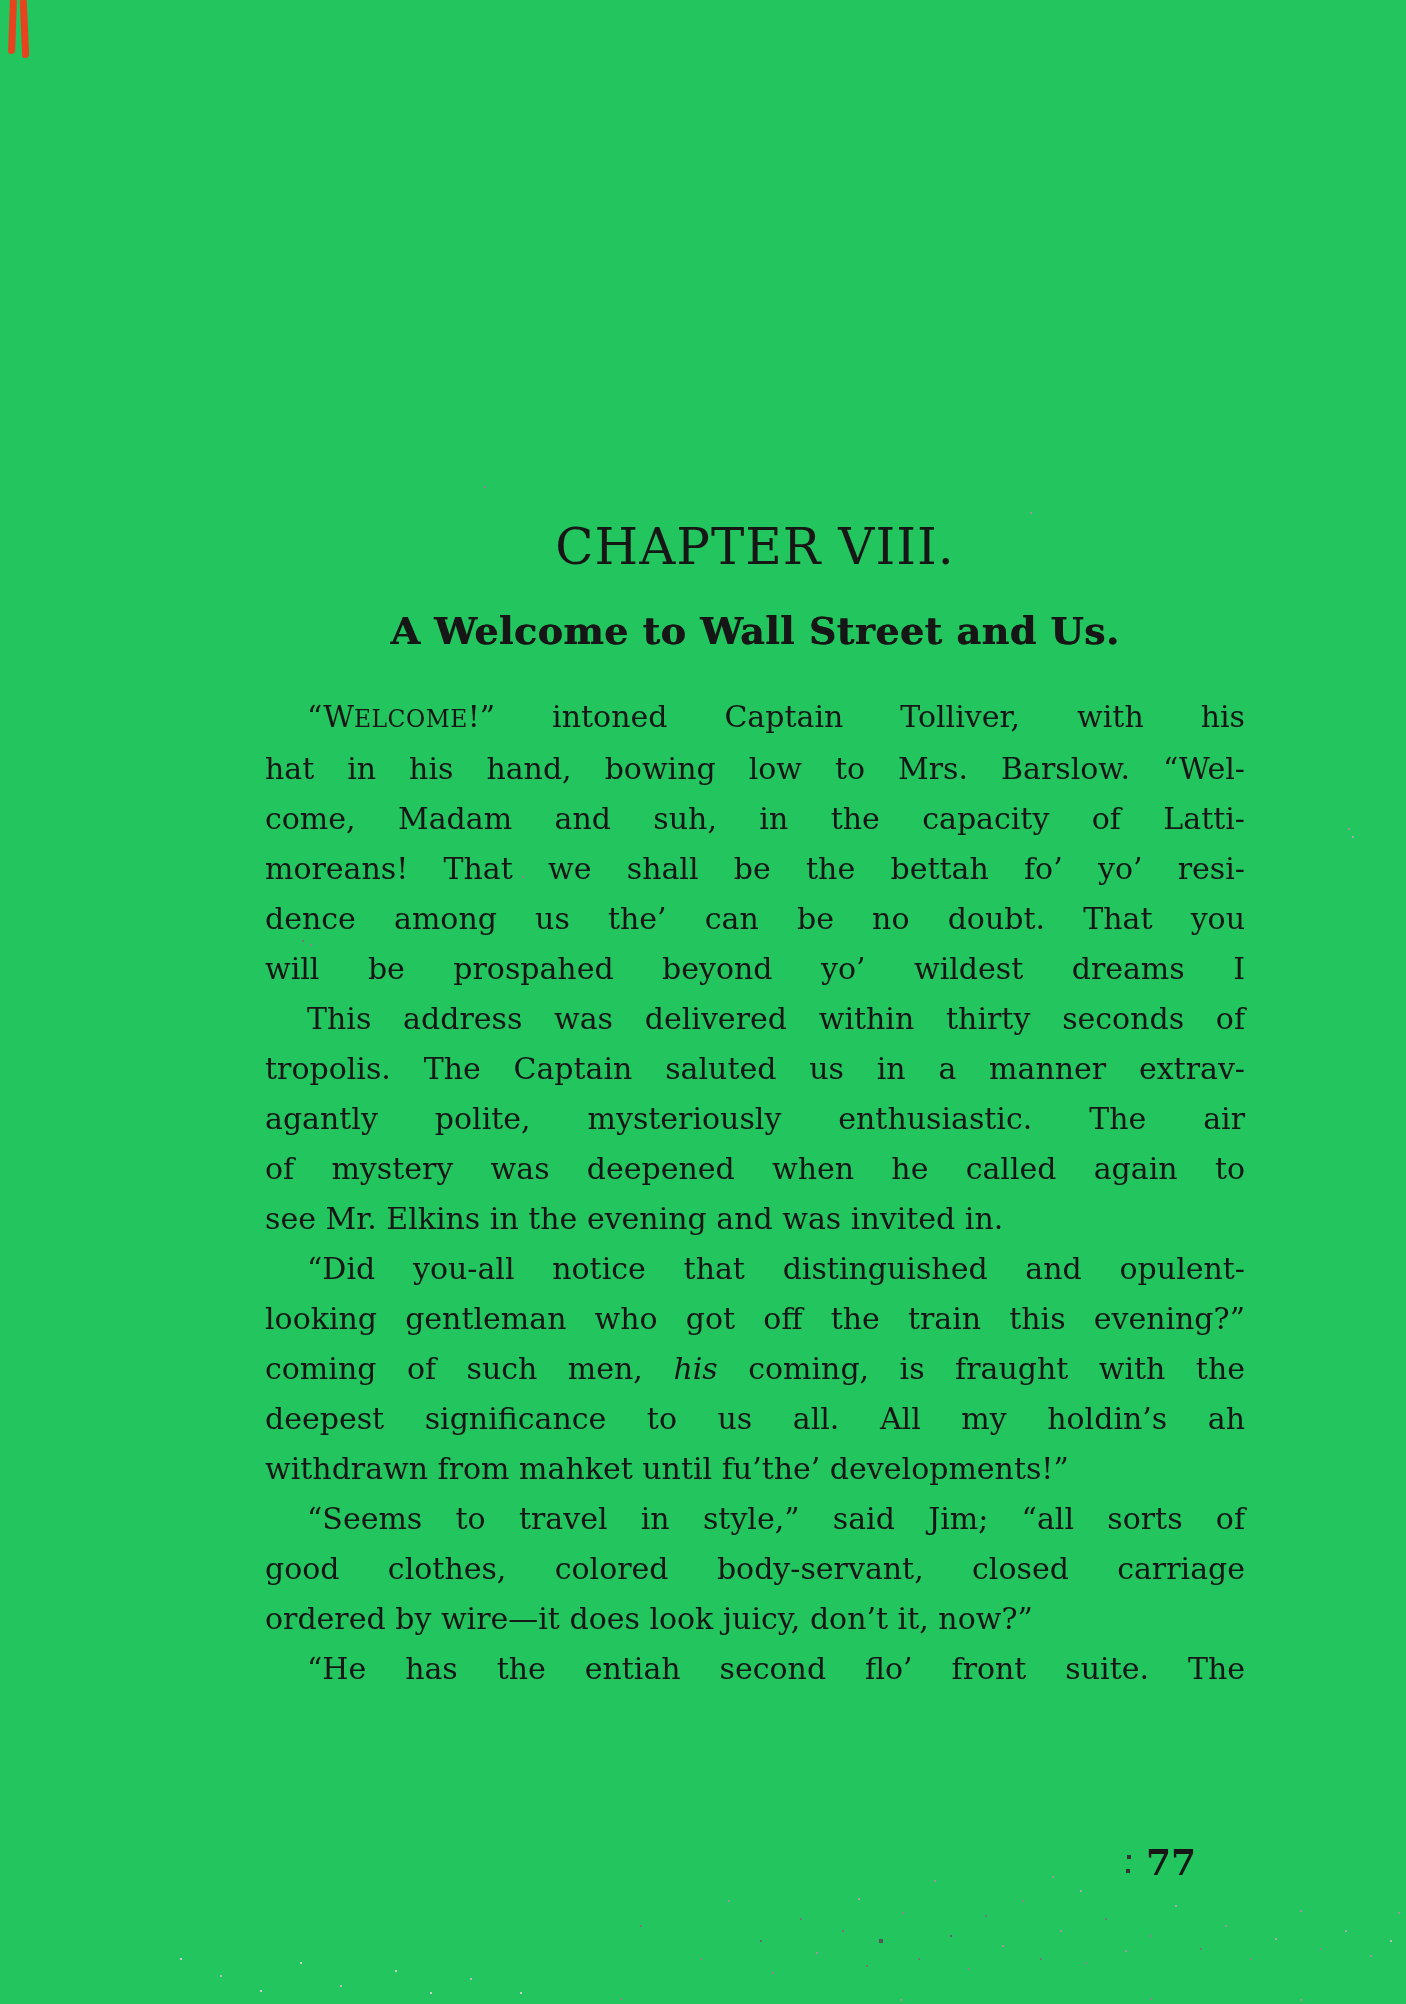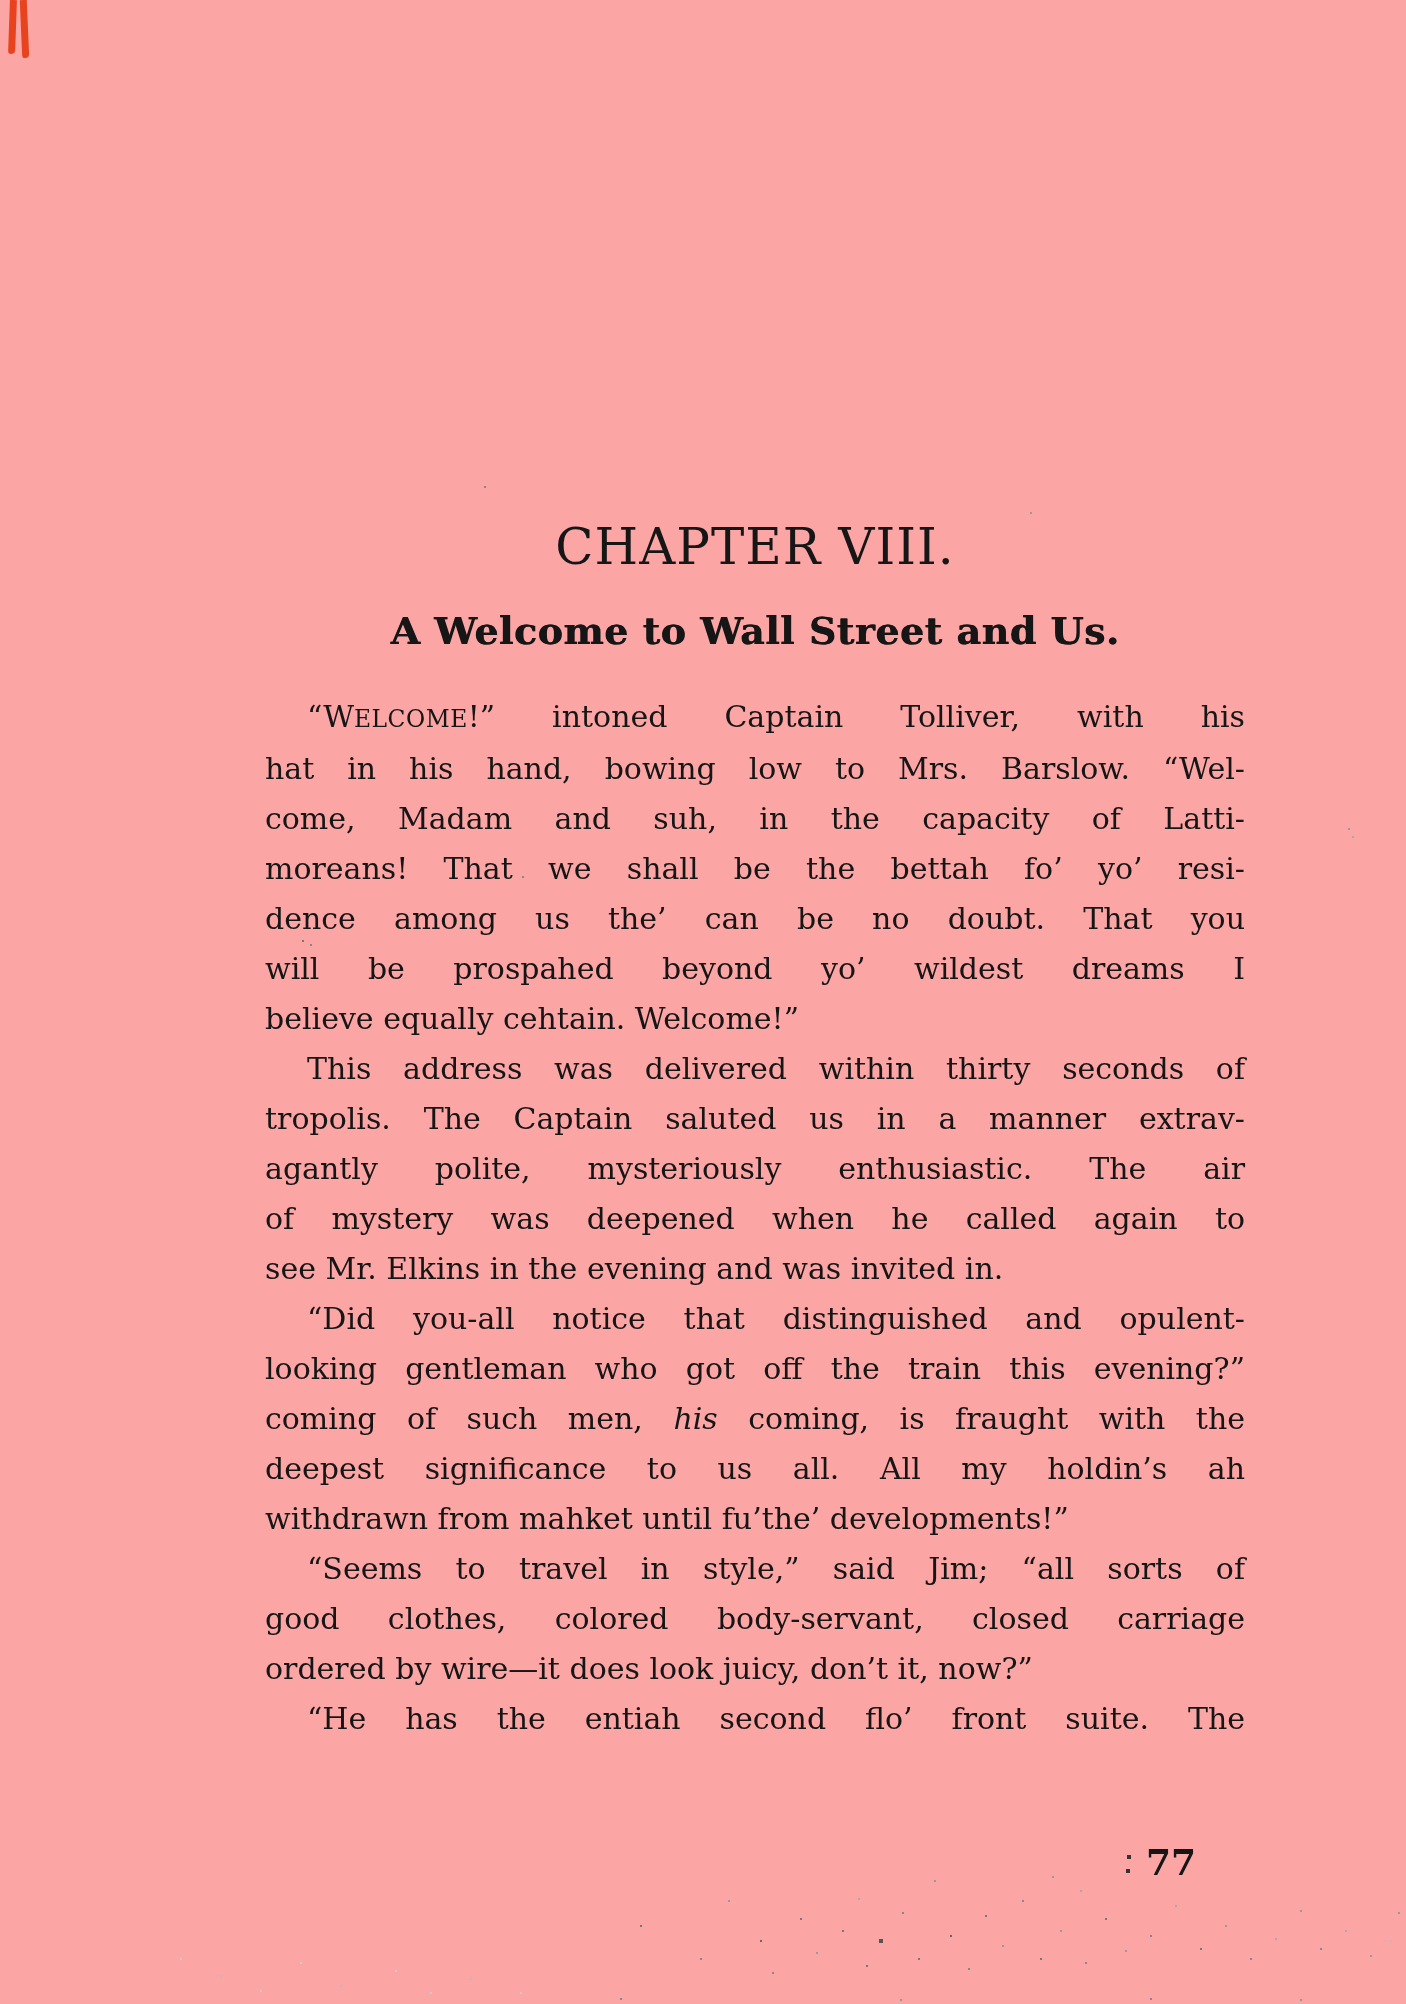--- a/index.html
+++ b/index.html
@@ -65,37 +65,36 @@
       300px 1962px 0 0 #ccc, 340px 1985px 0 0 #bbb, 395px 1970px 0 0 #ccc,
       430px 1992px 0 0 #ccc, 470px 1978px 0 0 #bbb, 520px 1992px 0 0 #ccc,
       484px 486px 0 0 #888, 1030px 512px 0 0 #999, 302px 940px 0 0 #777,
       310px 944px 0 0 #888, 1348px 828px 0 0 #999, 1352px 836px 0 0 #aaa,
       522px 876px 0 0 #888, 1128px 1856px 0 1px #333, 1127px 1870px 0 1px #333;
   }
 </style>
 </head>
 <body>
 
-<div class="page" style="background: #fca5a5; color: rgb(22, 22, 22);">
+<div class="page" style="background: #22c55e; color: rgb(22, 22, 22);">
 
   <div class="red-mark m1" style="background: rgb(232, 67, 31);"></div>
   <div class="red-mark m2" style="background: rgb(232, 67, 31);"></div>
 
   <div class="text-block">
     <div class="chapter">CHAPTER VIII.</div>
     <div class="subtitle">A Welcome to Wall Street and Us.</div>
     <div>
         <div class="para">
           <div class="line indent"><span>“W</span><span class="sc">ELCOME</span><span>!” intoned Captain Tolliver, with his</span></div>
           <div class="line"><span>hat in his hand, bowing low to Mrs. Barslow.  “Wel-</span></div>
           <div class="line"><span>come, Madam and suh, in the capacity of Latti-</span></div>
           <div class="line"><span>moreans!  That we shall be the bettah fo’ yo’ resi-</span></div>
           <div class="line"><span>dence among us the’ can be no doubt.  That you</span></div>
           <div class="line"><span>will be prospahed beyond yo’ wildest dreams I</span></div>
-          <div class="line left"><span>believe equally cehtain.  Welcome!”</span></div>
         </div>
         <div class="para">
           <div class="line indent"><span>This address was delivered within thirty seconds of</span></div>
           <div class="line"><span>tropolis.  The Captain saluted us in a manner extrav-</span></div>
           <div class="line"><span>agantly polite, mysteriously enthusiastic.  The air</span></div>
           <div class="line"><span>of mystery was deepened when he called again to</span></div>
           <div class="line left"><span>see Mr. Elkins in the evening and was invited in.</span></div>
         </div>
         <div class="para">
           <div class="line indent"><span>“Did you-all notice that distinguished and opulent-</span></div>

